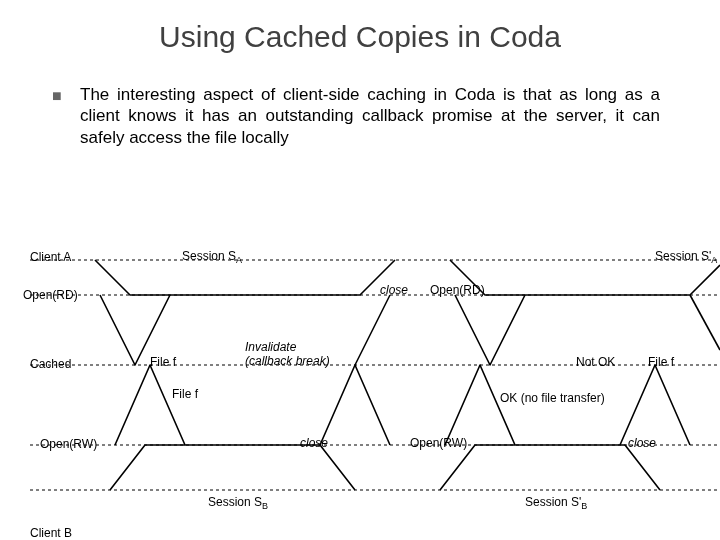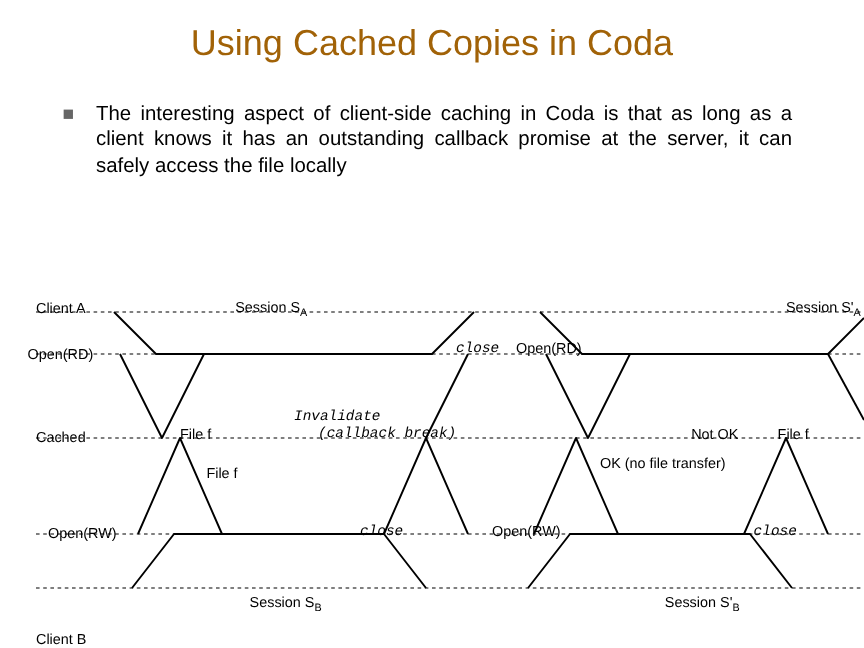--- a/index.html
+++ b/index.html
@@ -8,21 +8,21 @@
     width: 720px;
     height: 540px;
     background: #fff;
     font-family: Arial, Helvetica, sans-serif;
     color: #000;
     overflow: hidden;
   }
   .title {
     text-align: center;
     font-size: 30px;
-    color: #a16207;
+    color: #404040;
     margin-top: 20px;
     font-weight: normal;
   }
   .body-text {
     font-size: 17px;
     color: #000;
     margin: 30px 60px 0 80px;
     text-align: justify;
     line-height: 1.25;
     position: relative;
@@ -40,21 +40,21 @@
     top: 240px;
     width: 572px;
     height: 280px;
   }
   .lbl {
     position: absolute;
     font-size: 12px;
     color: #000;
     white-space: nowrap;
   }
-  .ital { font-style: italic; font-family: Liberation Mono, monospace; }
+  .ital { font-style: italic; }
   sub { font-size: 9px; }
 </style>
 </head>
 <body>
 
 <h1 class="title">Using Cached Copies in Coda</h1>
 
 <div class="body-text">
   <span class="bullet">■</span>
   <span>The interesting aspect of client-side caching in Coda is that as long as a client knows it has an outstanding callback promise at the server, it can safely access the file locally</span>
@@ -126,54 +126,54 @@
   </svg>
 
   
   <div class="lbl" style="left:30px; top:10px;">Client A</div>
   <div class="lbl" style="left:23px; top:48px;">Open(RD)</div>
   <div class="lbl" style="left:30px; top:117px;">Cached</div>
   <div class="lbl" style="left:40px; top:197px;">Open(RW)</div>
   <div class="lbl" style="left:30px; top:242px;margin-top:44px;">Client B</div>
 
   
-  <div class="lbl" style="left:196px; top:9px;">
+  <div class="lbl" style="left:182px; top:9px;">
     <span>Session S</span><sub>A</sub>
   </div>
   <div class="lbl" style="left:655px; top:9px;text-align:right;">
     <span>Session S'</span><sub>A</sub>
   </div>
 
   
   <div class="lbl ital" style="left:380px; top:43px;">close</div>
   <div class="lbl" style="left:430px; top:43px;">Open(RD)</div>
 
   
   <div class="lbl" style="left:150px; top:115px;">File f</div>
 
   
   <div class="lbl ital" style="left:245px; top:100px;">Invalidate</div>
-  <div class="lbl ital" style="left:245px; top:114px;margin-left:20px;">(callback break)</div>
+  <div class="lbl ital" style="left:245px; top:114px;">(callback break)</div>
 
   
   <div class="lbl" style="left:576px; top:115px;">Not OK</div>
   
   <div class="lbl" style="left:648px; top:115px;">File f</div>
 
   
   <div class="lbl" style="left:172px; top:147px;">File f</div>
 
   
-  <div class="lbl" style="left:500px; top:139px;">OK (no file transfer)</div>
+  <div class="lbl" style="left:500px; top:151px;">OK (no file transfer)</div>
 
   
   <div class="lbl ital" style="left:300px; top:196px;">close</div>
   <div class="lbl" style="left:410px; top:196px;">Open(RW)</div>
   <div class="lbl ital" style="left:628px; top:196px;">close</div>
 
   
   <div class="lbl" style="left:208px; top:255px;">
     <span>Session S</span><sub>B</sub>
   </div>
-  <div class="lbl" style="left:554px; top:255px;text-align:center;">
+  <div class="lbl" style="left:525px; top:255px;text-align:center;">
     <span>Session S'</span><sub>B</sub>
   </div>
 </div>
 
 </body></html>

